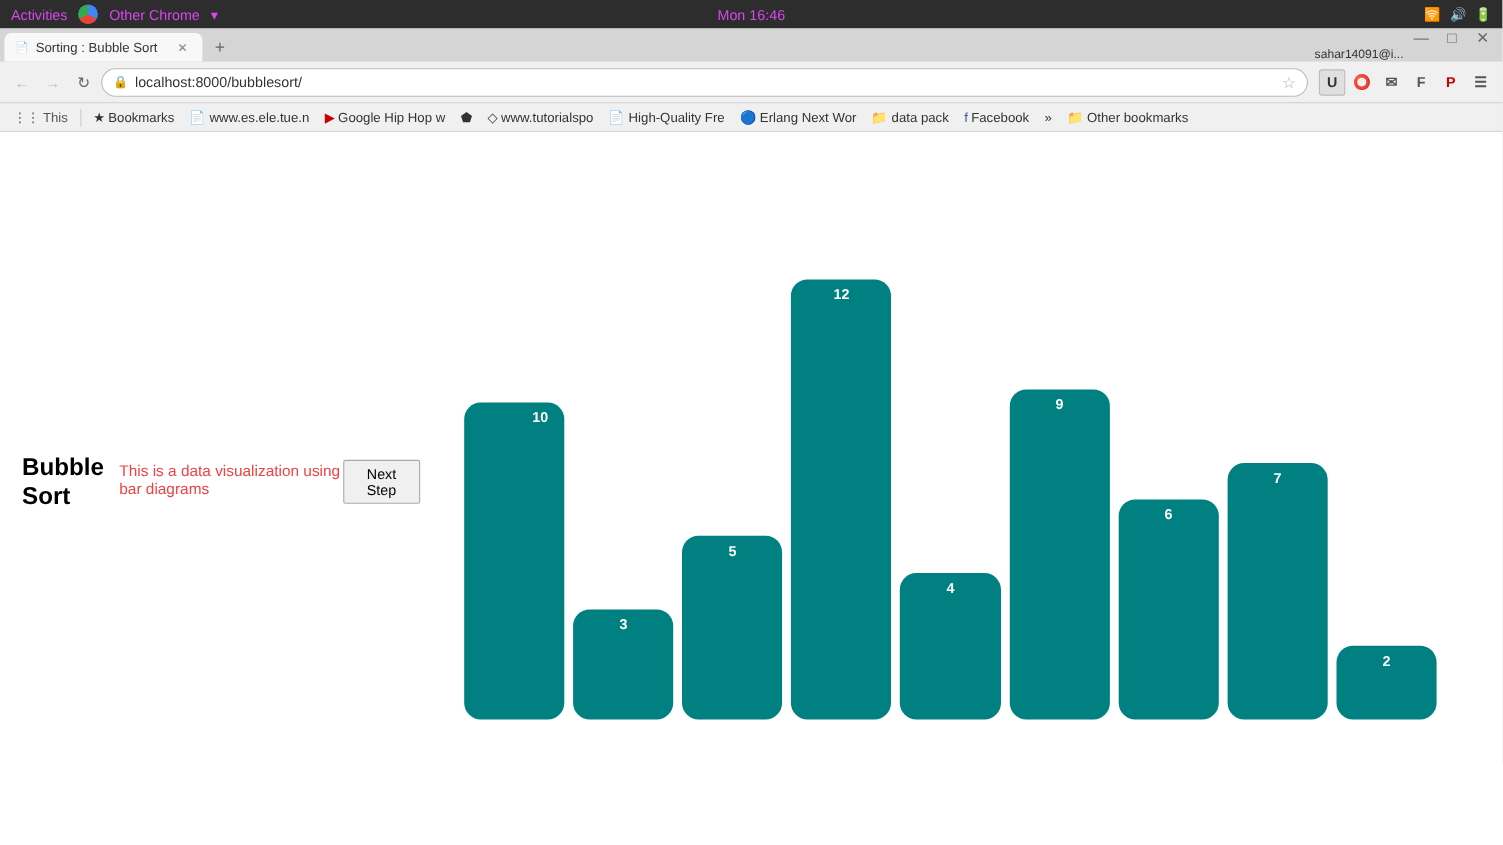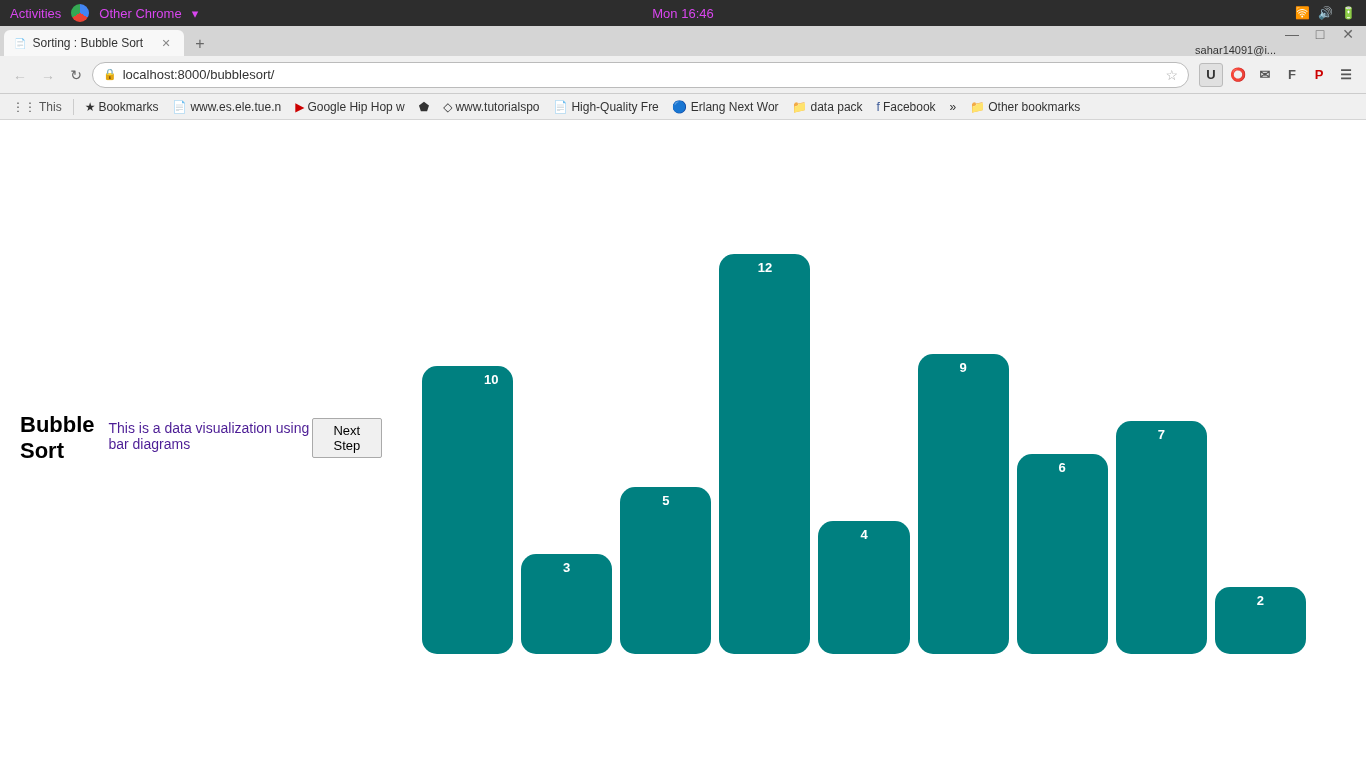--- a/index.html
+++ b/index.html
@@ -139,21 +139,21 @@
 
     .page-title {
       font-size: 22px;
       font-weight: bold;
       color: #000;
       margin-bottom: 12px;
     }
 
     .page-subtitle {
       font-size: 14px;
-      color: #4c1d95;
+      color: #ef4444;
       margin-bottom: 16px;
     }
 
     .next-step-btn {
       border: 1px solid #aaa;
       background: #f0f0f0;
       padding: 4px 14px;
       font-size: 13px;
       cursor: pointer;
       border-radius: 2px;

